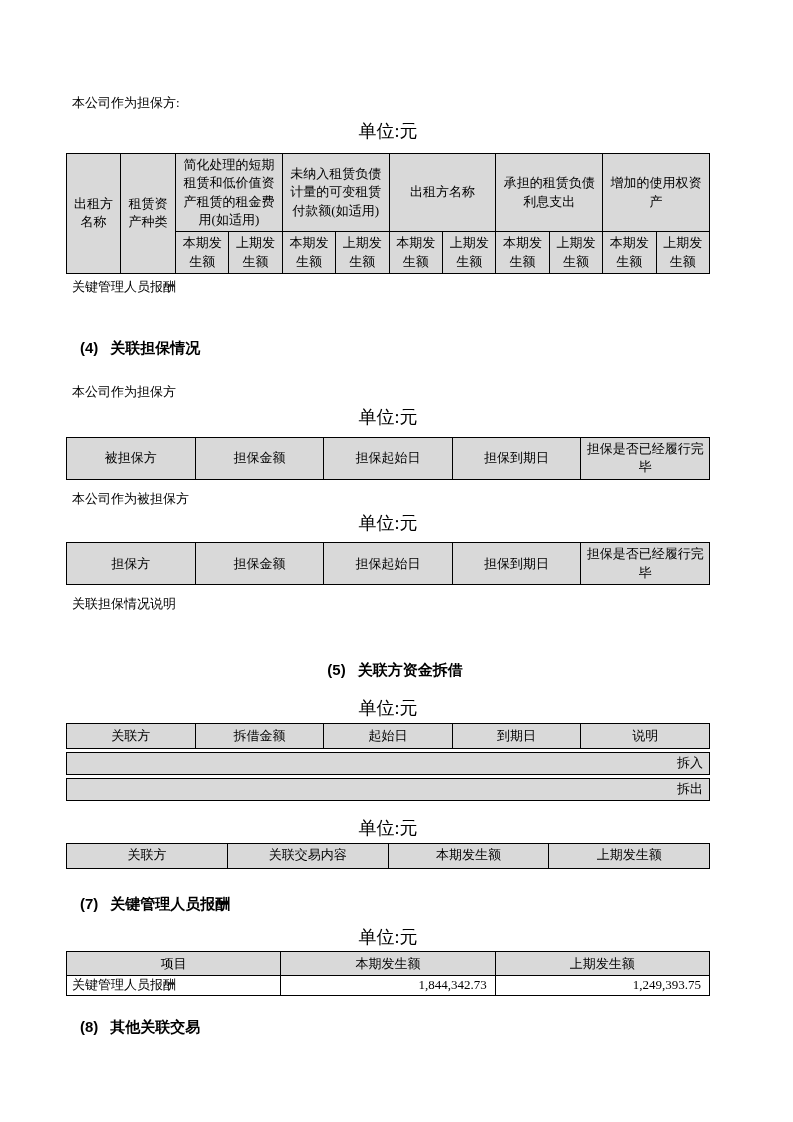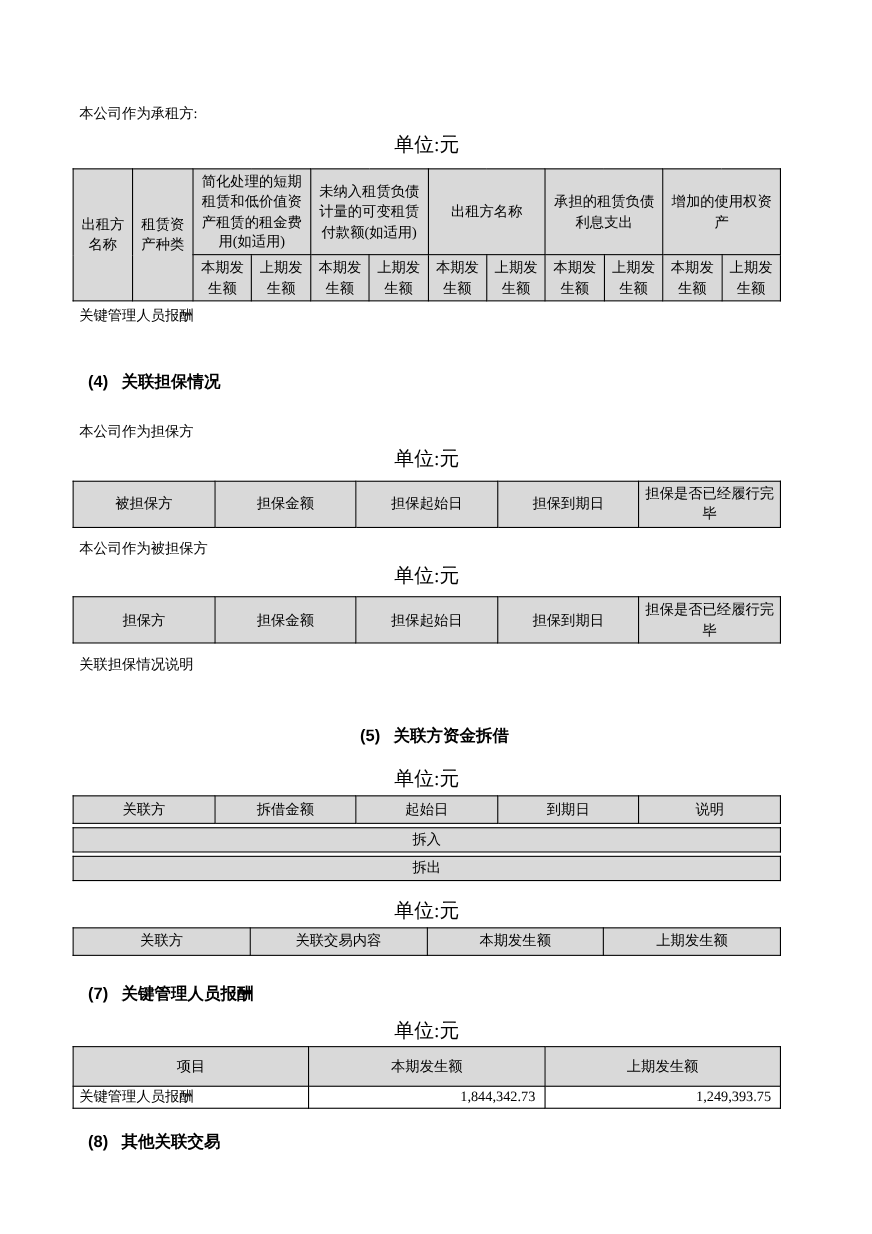--- a/index.html
+++ b/index.html
@@ -56,30 +56,30 @@
 
   
   .five-col { margin-top: 9px; }
   .five-col th { height: 40px; }
 
   
   .borrow-head { margin-top: 4px; }
   .borrow-head th { height: 25px; padding: 1px 5px; }
   .borrow-row { margin-top: 3px; }
   .borrow-row td {
-    height: 22px; text-align: center; padding: 1px 6px;
+    height: 22px; text-align: right; padding: 1px 6px;
   }
 
   
   .four-col { margin-top: 4px; }
   .four-col th { height: 25px; padding: 1px 5px; }
 
   
   .comp-table { margin-top: 4px; }
-  .comp-table th { height: 36px; padding: 1px 1px; }
+  .comp-table th { height: 24px; padding: 1px 1px; }
   .comp-table td { height: 18px; padding: 0 8px; }
   .comp-table td.cell-item { text-align: left; padding-left: 5px; }
   .comp-table td.cell-num { text-align: right; }
 
   
   .mt-unit1   { margin-top: 10px; }
   .note-lease { margin-top: 6px; }
   .h4         { margin-top: 44px; }
   .guarantor  { margin-top: 28px; }
   .mt-unit2   { margin-top: 7px; }
@@ -92,21 +92,21 @@
   .mt-unit5   { margin-top: 17px; }
   .h7         { margin-top: 26px; }
   .mt-unit6   { margin-top: 14px; }
   .h8         { margin-top: 22px; }
 </style>
 </head>
 <body>
 
 <div class="page">
 
-  <p class="body-text">本公司作为承租方:</p>
+  <p class="body-text">本公司作为担保方:</p>
   <p class="unit-line mt-unit1">单位:元</p>
 
   <table class="lease-table">
     <colgroup>
       <col style="width:54px">
         <col style="width:55px">
       <col>
         <col>
         <col>
         <col>

